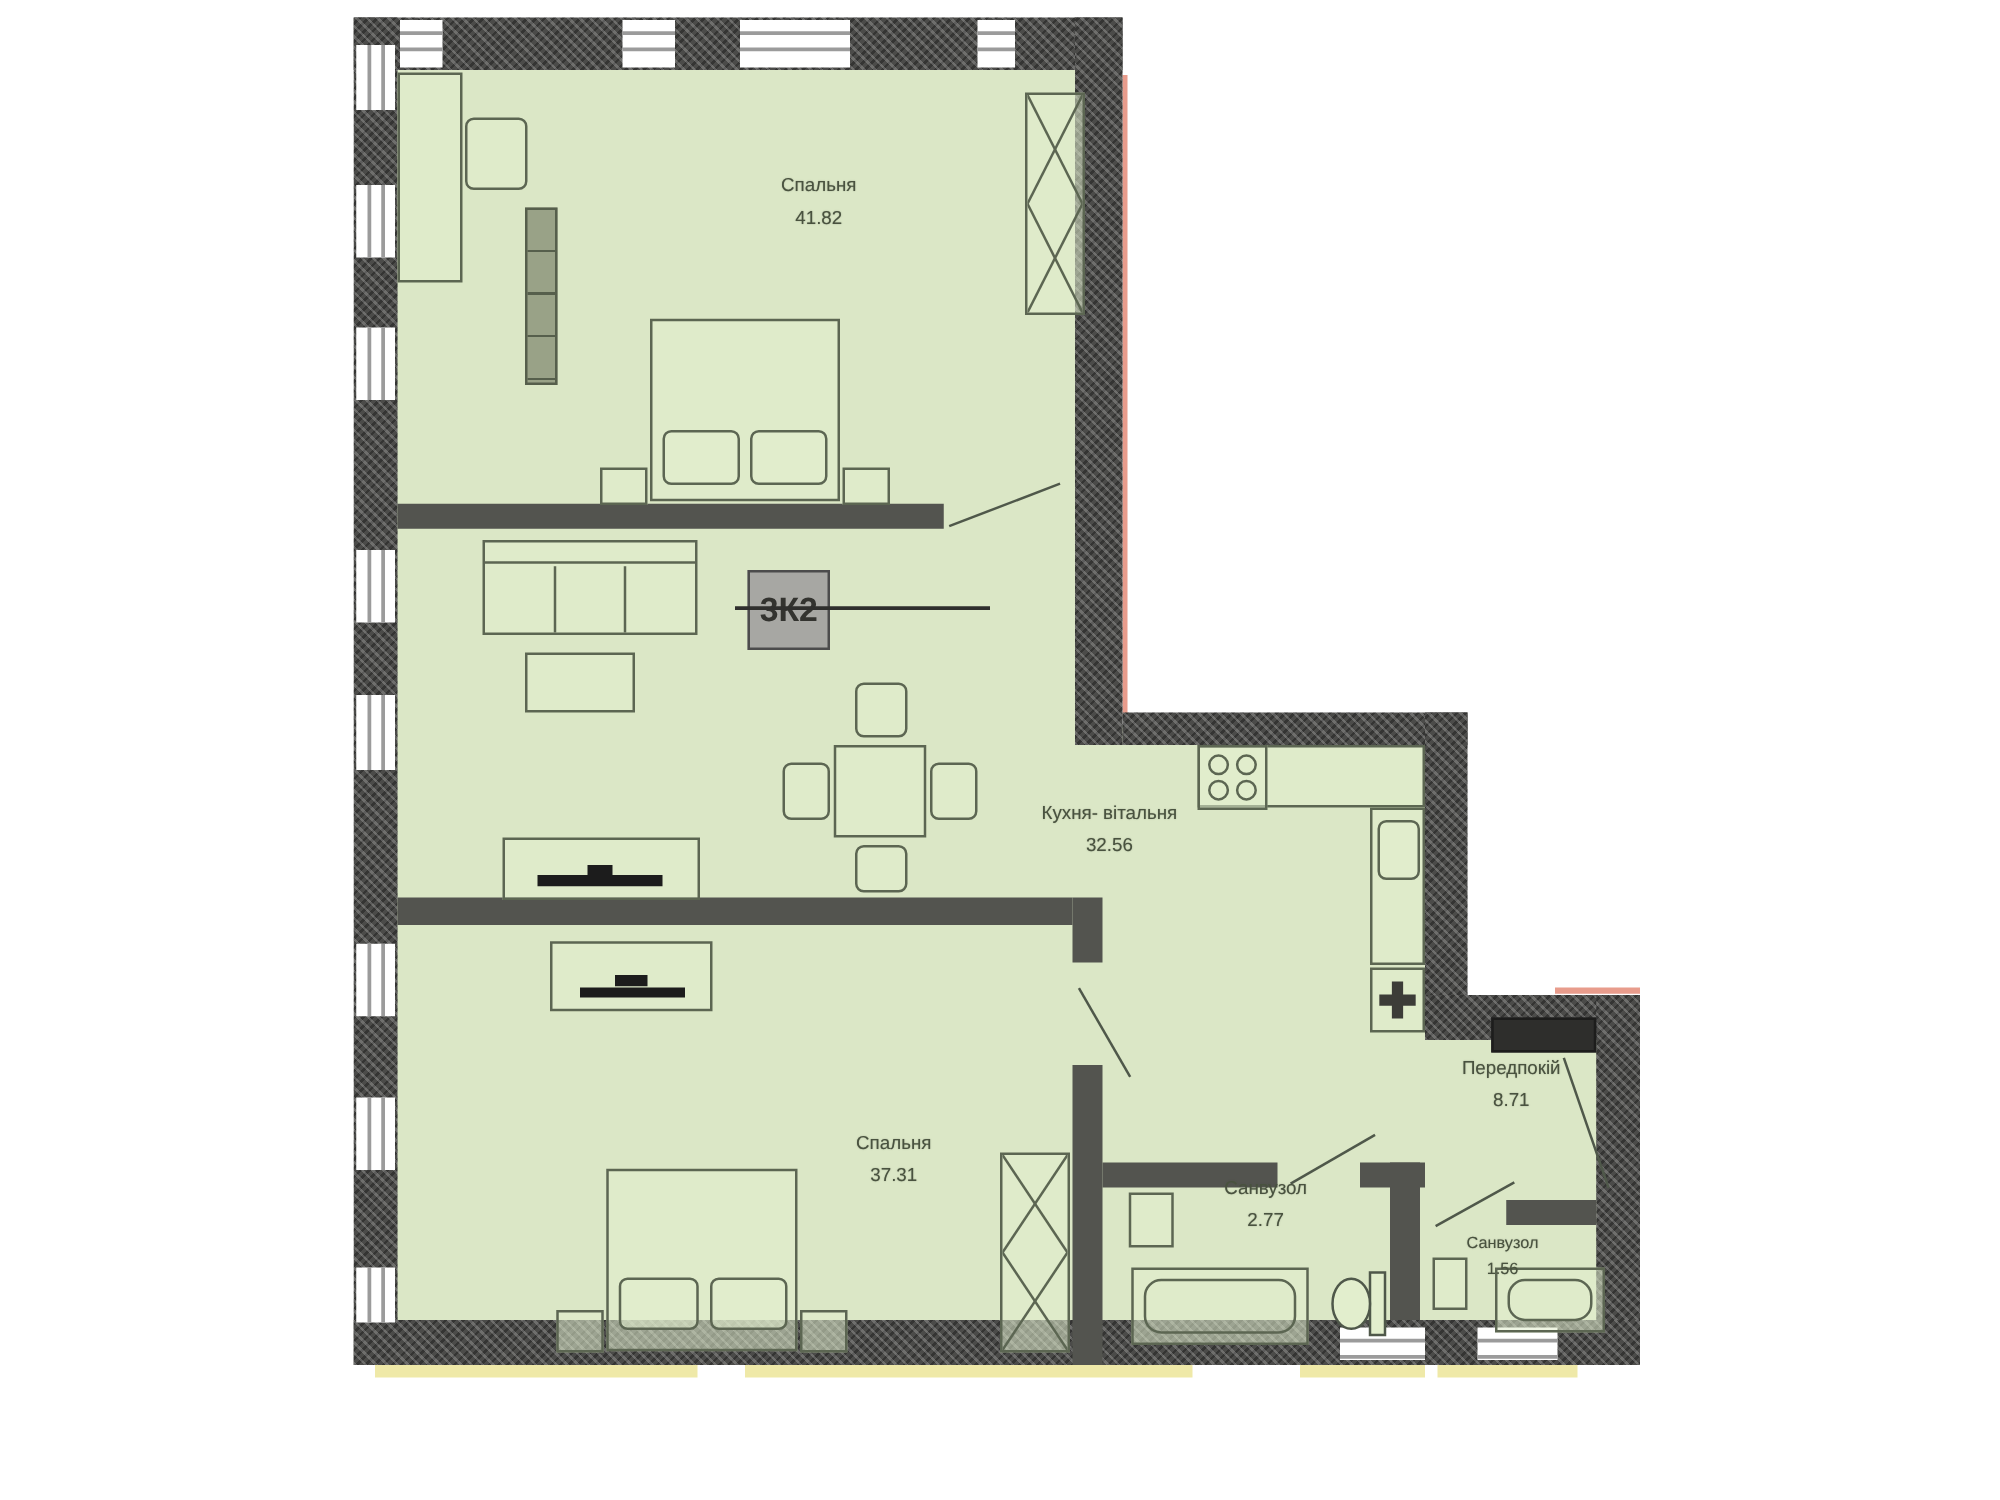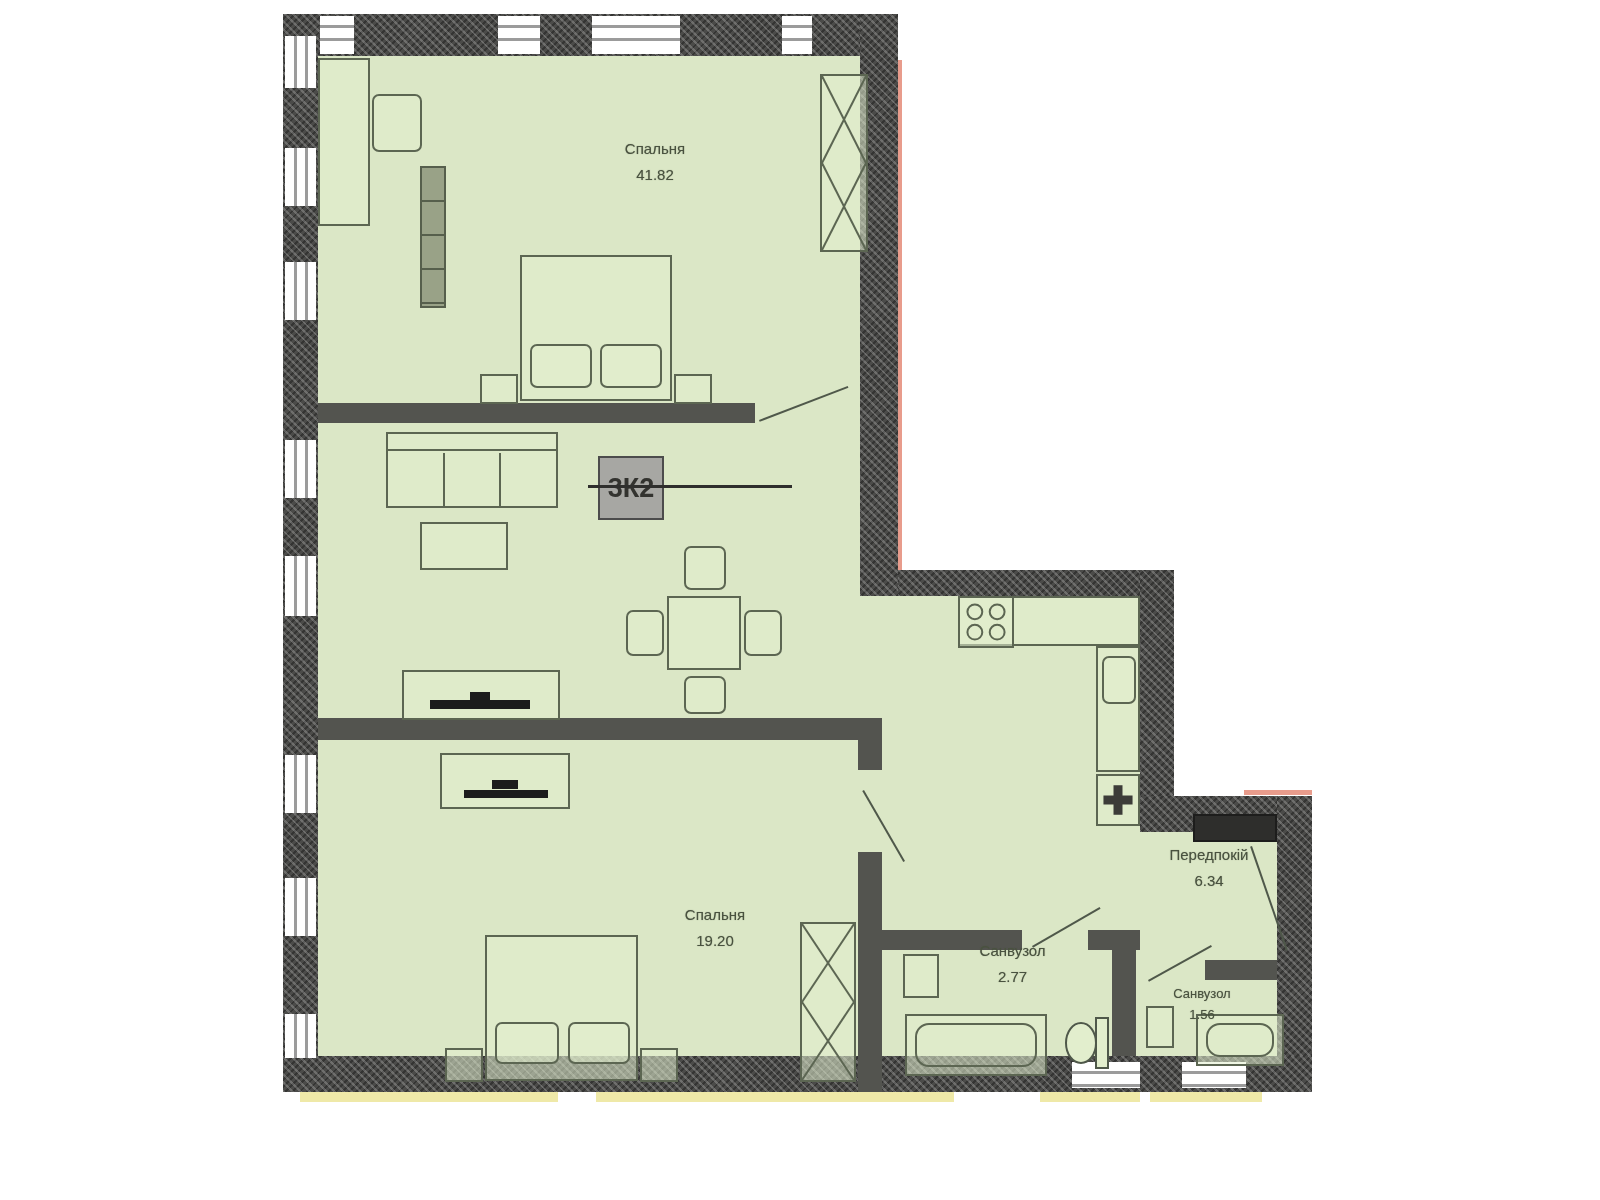--- a/index.html
+++ b/index.html
@@ -184,31 +184,35 @@
 
   <div class="furn" style="left:1146px;top:1006px;width:28px;height:42px;"></div>
   <div class="furn" style="left:1196px;top:1014px;width:88px;height:52px;">
     <div class="tub-inner"></div>
   </div>
 
   <div class="label" style="left:565px;top:136px;width:180px;">
     <div>Спальня</div>
     <div>41.82</div>
   </div>
+  <div class="label" style="left:795px;top:638px;width:185px;">
+    <div>Кухня- вітальня</div>
+    <div>32.56</div>
+  </div>
   <div class="label" style="left:625px;top:902px;width:180px;">
     <div>Спальня</div>
-    <div>19.20</div>
+    <div>37.31</div>
   </div>
   <div class="label" style="left:935px;top:938px;width:155px;">
     <div>Санвузол</div>
     <div>2.77</div>
   </div>
   <div class="label" style="left:1152px;top:984px;width:100px;font-size:13px;line-height:1.6;">
     <div>Санвузол</div>
     <div>1.56</div>
   </div>
   <div class="label" style="left:1128px;top:842px;width:162px;">
     <div>Передпокій</div>
-    <div>6.34</div>
+    <div>8.71</div>
   </div>
 
  </div>
 </div>
 
 </body></html>

